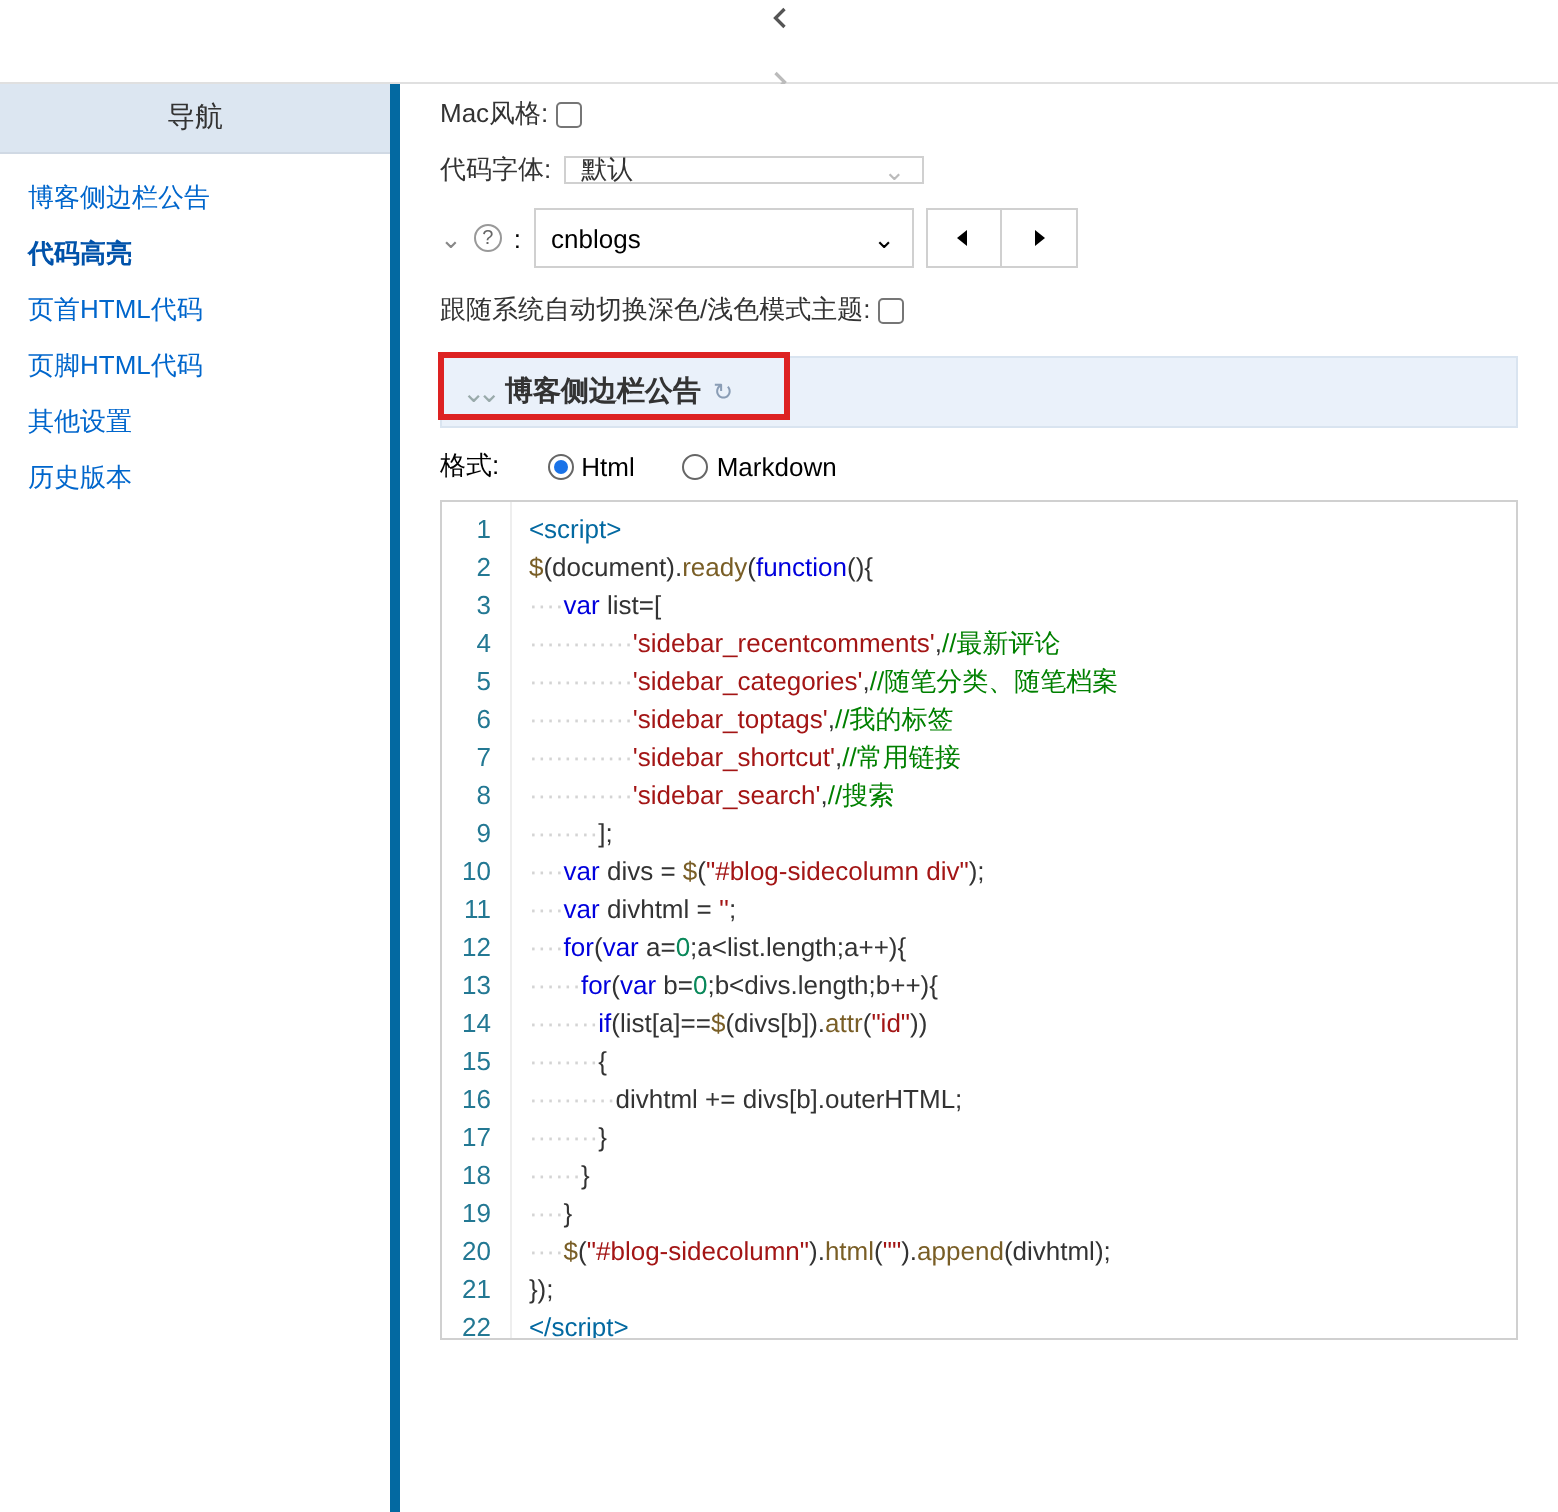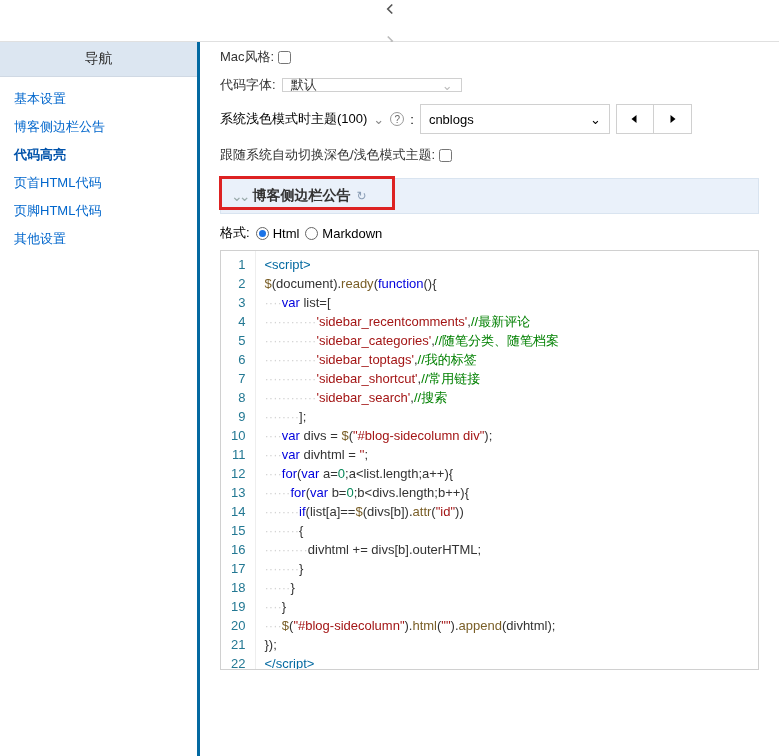--- a/index.html
+++ b/index.html
@@ -7,21 +7,21 @@
 
   .browser-bar { height: 42px; background: #fff; border-bottom: 1px solid #e0e0e0; display: flex; align-items: center; padding: 0 10px; gap: 14px; flex-direction: column; }
   .nav-btn { width: 20px; height: 20px; display: flex; align-items: center; justify-content: center; color: #555; }
   .nav-btn.disabled { color: #bbb; }
   .url-bar { flex: 1; height: 30px; background: #f1f3f4; border-radius: 16px; display: flex; align-items: center; padding: 0 12px; color: #333; font-size: 14px; gap: 8px; }
   .url-host { color: #202124; }
   .url-path { color: #5f6368; }
 
   .page { display: flex; height: calc(100% - 42px); }
 
-  .sidebar { width: 200px; background: #fff; border-right: 3px solid #0369a1; }
+  .sidebar { width: 200px; background: #fff; border-right: 5px solid #0369a1; }
   .sidebar-header { background: #dce6f1; color: #333; text-align: center; padding: 8px 0; font-size: 14px; border-bottom: 1px solid #d0d9e4; }
   .sidebar-list { padding: 8px 0; }
   .sidebar-item { padding: 5px 14px; font-size: 13px; color: #0066cc; cursor: pointer; }
   .sidebar-item.active { font-weight: bold; color: #0052aa; }
 
   .main { flex: 1; background: #fff; padding: 6px 20px 20px 20px; overflow: hidden; }
 
   .form-row { display: flex; align-items: center; font-size: 13px; color: #333; margin-bottom: 10px; }
   .form-row label { margin-right: 2px; }
   .form-row .cb { margin-left: 2px; width:13px; height:13px; }
@@ -34,21 +34,21 @@
   .arrow-btn + .arrow-btn { border-left: none; }
   .info-icon { width:14px;height:14px;border:1px solid #999;border-radius:50%;display:inline-flex;align-items:center;justify-content:center;font-size:10px;color:#666;}
 
   .section-header { background: #eaf1fa; border:1px solid #d9e4f0; padding: 8px 10px; display:flex; align-items:center; gap:6px; margin-top:14px; position:relative;}
   .section-header .chevrons { color:#9aa; font-size:14px; letter-spacing:-4px;}
   .section-header .title { font-weight:bold; font-size:14px; color:#333;}
   .section-header .refresh { color:#8a9db5; font-size:12px;}
   .red-box { position:absolute; left:-4px; top:-4px; right: calc(100% - 176px); bottom:-4px; border:3px solid #dd2222; pointer-events:none;}
   .red-box { left:-2px; top:-3px; width: 176px; height: 34px; right:auto; bottom:auto; }
 
-  .format-row { font-size:13px; padding:10px 0 8px 0; display:flex; align-items:center; gap:6px;}
+  .format-row { font-size:13px; padding:10px 0 8px 0; display:flex; align-items:center; gap:24px;}
   .radio-wrap { display:flex; align-items:center; gap:4px;}
   .radio { width:13px; height:13px; border-radius:50%; border:1px solid #666; display:inline-flex; align-items:center; justify-content:center;}
   .radio.checked::after { content:''; width:7px;height:7px;border-radius:50%; background:#1a73e8;}
 
   .editor { border:1px solid #d0d0d0; background:#fff; font-family: Consolas, Menlo, monospace; font-size:13px; display:flex; height:420px; overflow:hidden;}
   .gutter { background:#fff; color:#237893; text-align:right; padding:4px 10px 4px 10px; border-right:1px solid #eee; user-select:none; line-height:19px;}
   .code { padding:4px 8px; line-height:19px; white-space:pre; color:#333; flex:1;}
   .tag { color:#0369a1; }
   .fn  { color:#795e26; }
   .kw  { color:#0000dd; }
@@ -94,45 +94,44 @@
     <span>
       <span class="url-host">i.cnblogs.com</span><span class="url-path">/settings</span>
     </span>
   </div>
 </div>
 
 <div class="page">
   <div class="sidebar">
     <div class="sidebar-header">导航</div>
     <div class="sidebar-list" id="sidebar-list">
-        <div class="sidebar-item">基本设置</div>
         <div class="sidebar-item">博客侧边栏公告</div>
         <div class="sidebar-item active">代码高亮</div>
         <div class="sidebar-item">页首HTML代码</div>
         <div class="sidebar-item">页脚HTML代码</div>
         <div class="sidebar-item">其他设置</div>
+        <div class="sidebar-item">历史版本</div>
       </div>
   </div>
 
   <div class="main">
 
     <div class="form-row">
       <label>Mac风格:</label>
       <input type="checkbox" class="cb" style="">
     </div>
     <div class="form-row">
       <label style="margin-right:6px">代码字体:</label>
       <div class="select">
         <span>默认</span>
         <span class="chev">⌄</span>
       </div>
     </div>
 
     <div class="theme-row">
-      <span>系统浅色模式时主题(100)</span>
       <span style="color:#888">⌄</span>
       <span class="info-icon">?</span>
       <span>:</span>
       <div class="theme-select">
         <span>cnblogs</span>
         <span class="chev">⌄</span>
       </div>
       <div class="arrow-group">
         <div class="arrow-btn">
           <svg width="12" height="12" viewBox="0 0 24 24" fill="#000">

